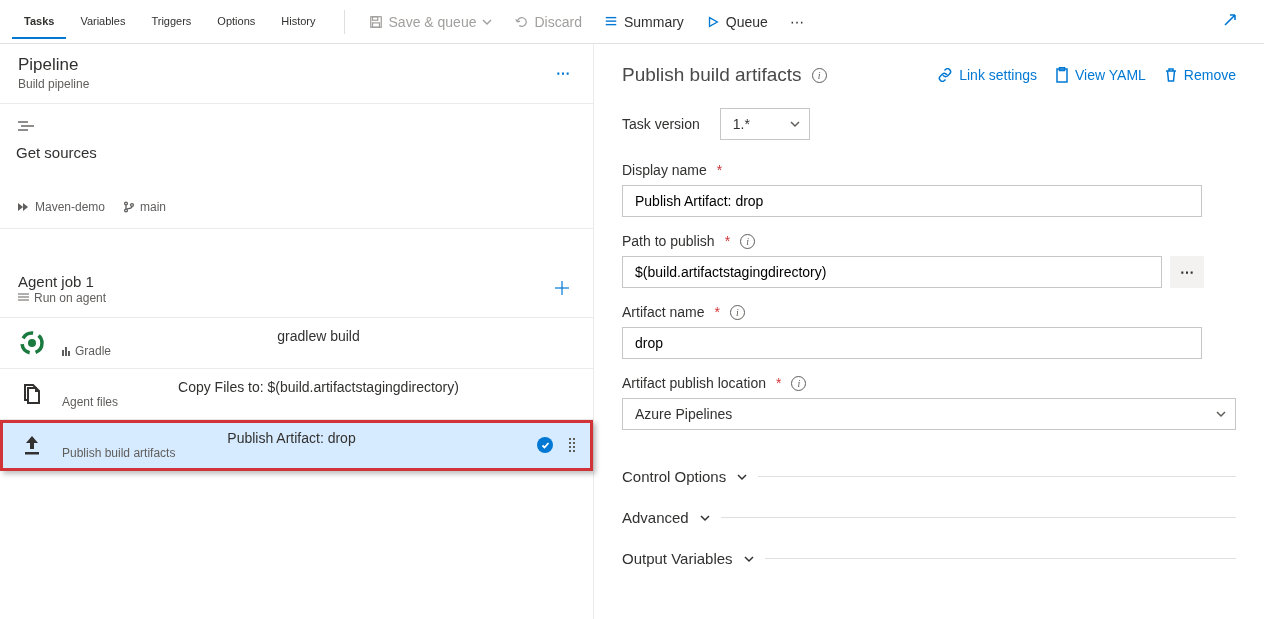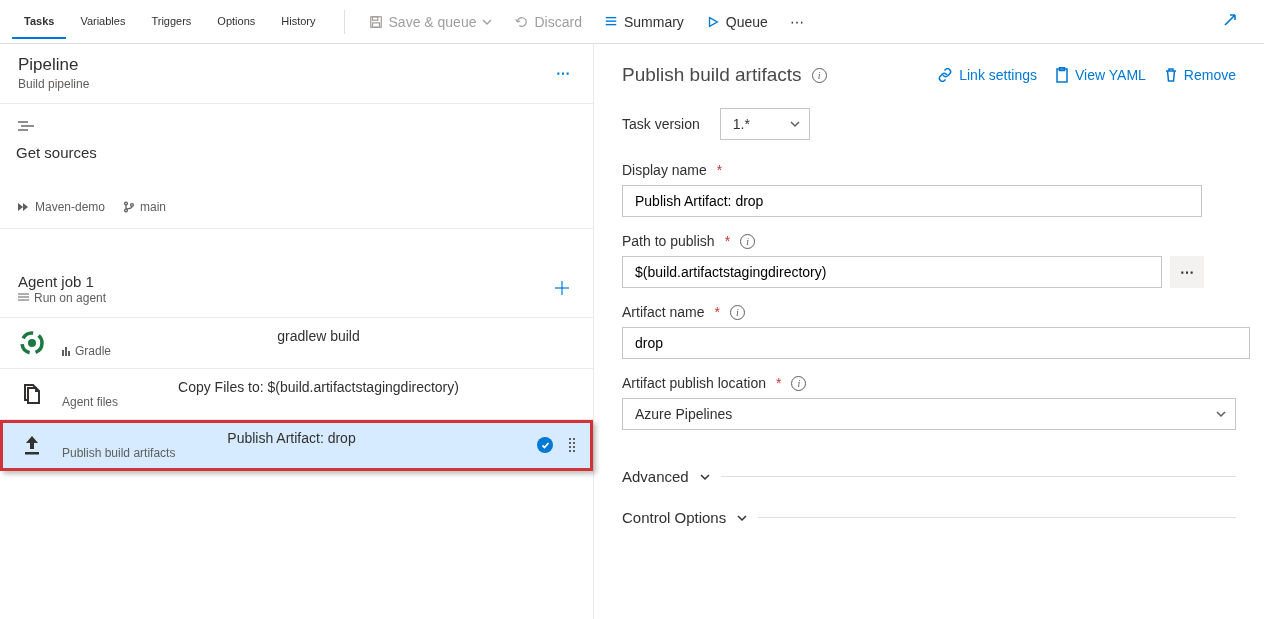--- a/index.html
+++ b/index.html
@@ -152,21 +152,21 @@
     align-items:center;
     gap:10px;
     padding: 12px 0;
     font-size: 15px;
     cursor:pointer;
   }
   .section-expand .line { flex:1; height:1px; background:#e1dfdd; }
 
   .display-name-input { width: 580px;}
   .path-input { width: 540px; }
-  .artifact-name-input { width: 628px; }
+  .artifact-name-input { width: 580px; }
   .location-select { width: 580px; }
 </style>
 </head>
 <body>
 
 <div class="topbar">
   <div class="tabs">
     <div class="tab active">Tasks</div>
     <div class="tab">Variables</div>
     <div class="tab">Triggers</div>
@@ -431,28 +431,35 @@
         <span>Azure Pipelines</span>
         <svg class="chev-down" width="12" height="12" viewBox="0 0 12 12" fill="none" stroke="currentColor" stroke-width="1.5">
             <path d="M2 4l4 4 4-4"></path>
           </svg>
       </div>
     </div>
 
     <div style="height:10px;"></div>
 
     <div class="section-expand">
+      <span>Control Options</span>
+      <svg width="12" height="12" viewBox="0 0 12 12" fill="none" stroke="currentColor" stroke-width="1.5">
+          <path d="M2 4l4 4 4-4"></path>
+        </svg>
+      <div class="line"></div>
+    </div>
+    <div class="section-expand">
       <span>Advanced</span>
       <svg width="12" height="12" viewBox="0 0 12 12" fill="none" stroke="currentColor" stroke-width="1.5">
           <path d="M2 4l4 4 4-4"></path>
         </svg>
       <div class="line"></div>
     </div>
     <div class="section-expand">
-      <span>Control Options</span>
+      <span>Output Variables</span>
       <svg width="12" height="12" viewBox="0 0 12 12" fill="none" stroke="currentColor" stroke-width="1.5">
           <path d="M2 4l4 4 4-4"></path>
         </svg>
       <div class="line"></div>
     </div>
 
   </div>
 </div>
 
 </body></html>

